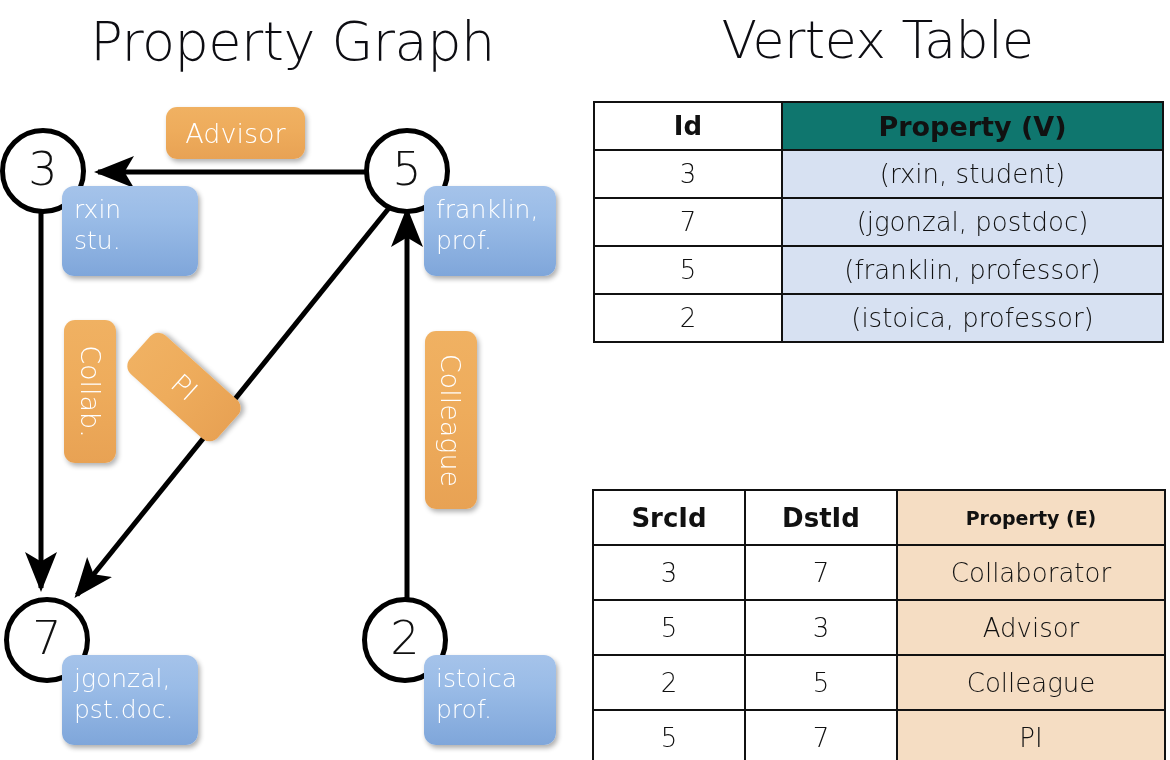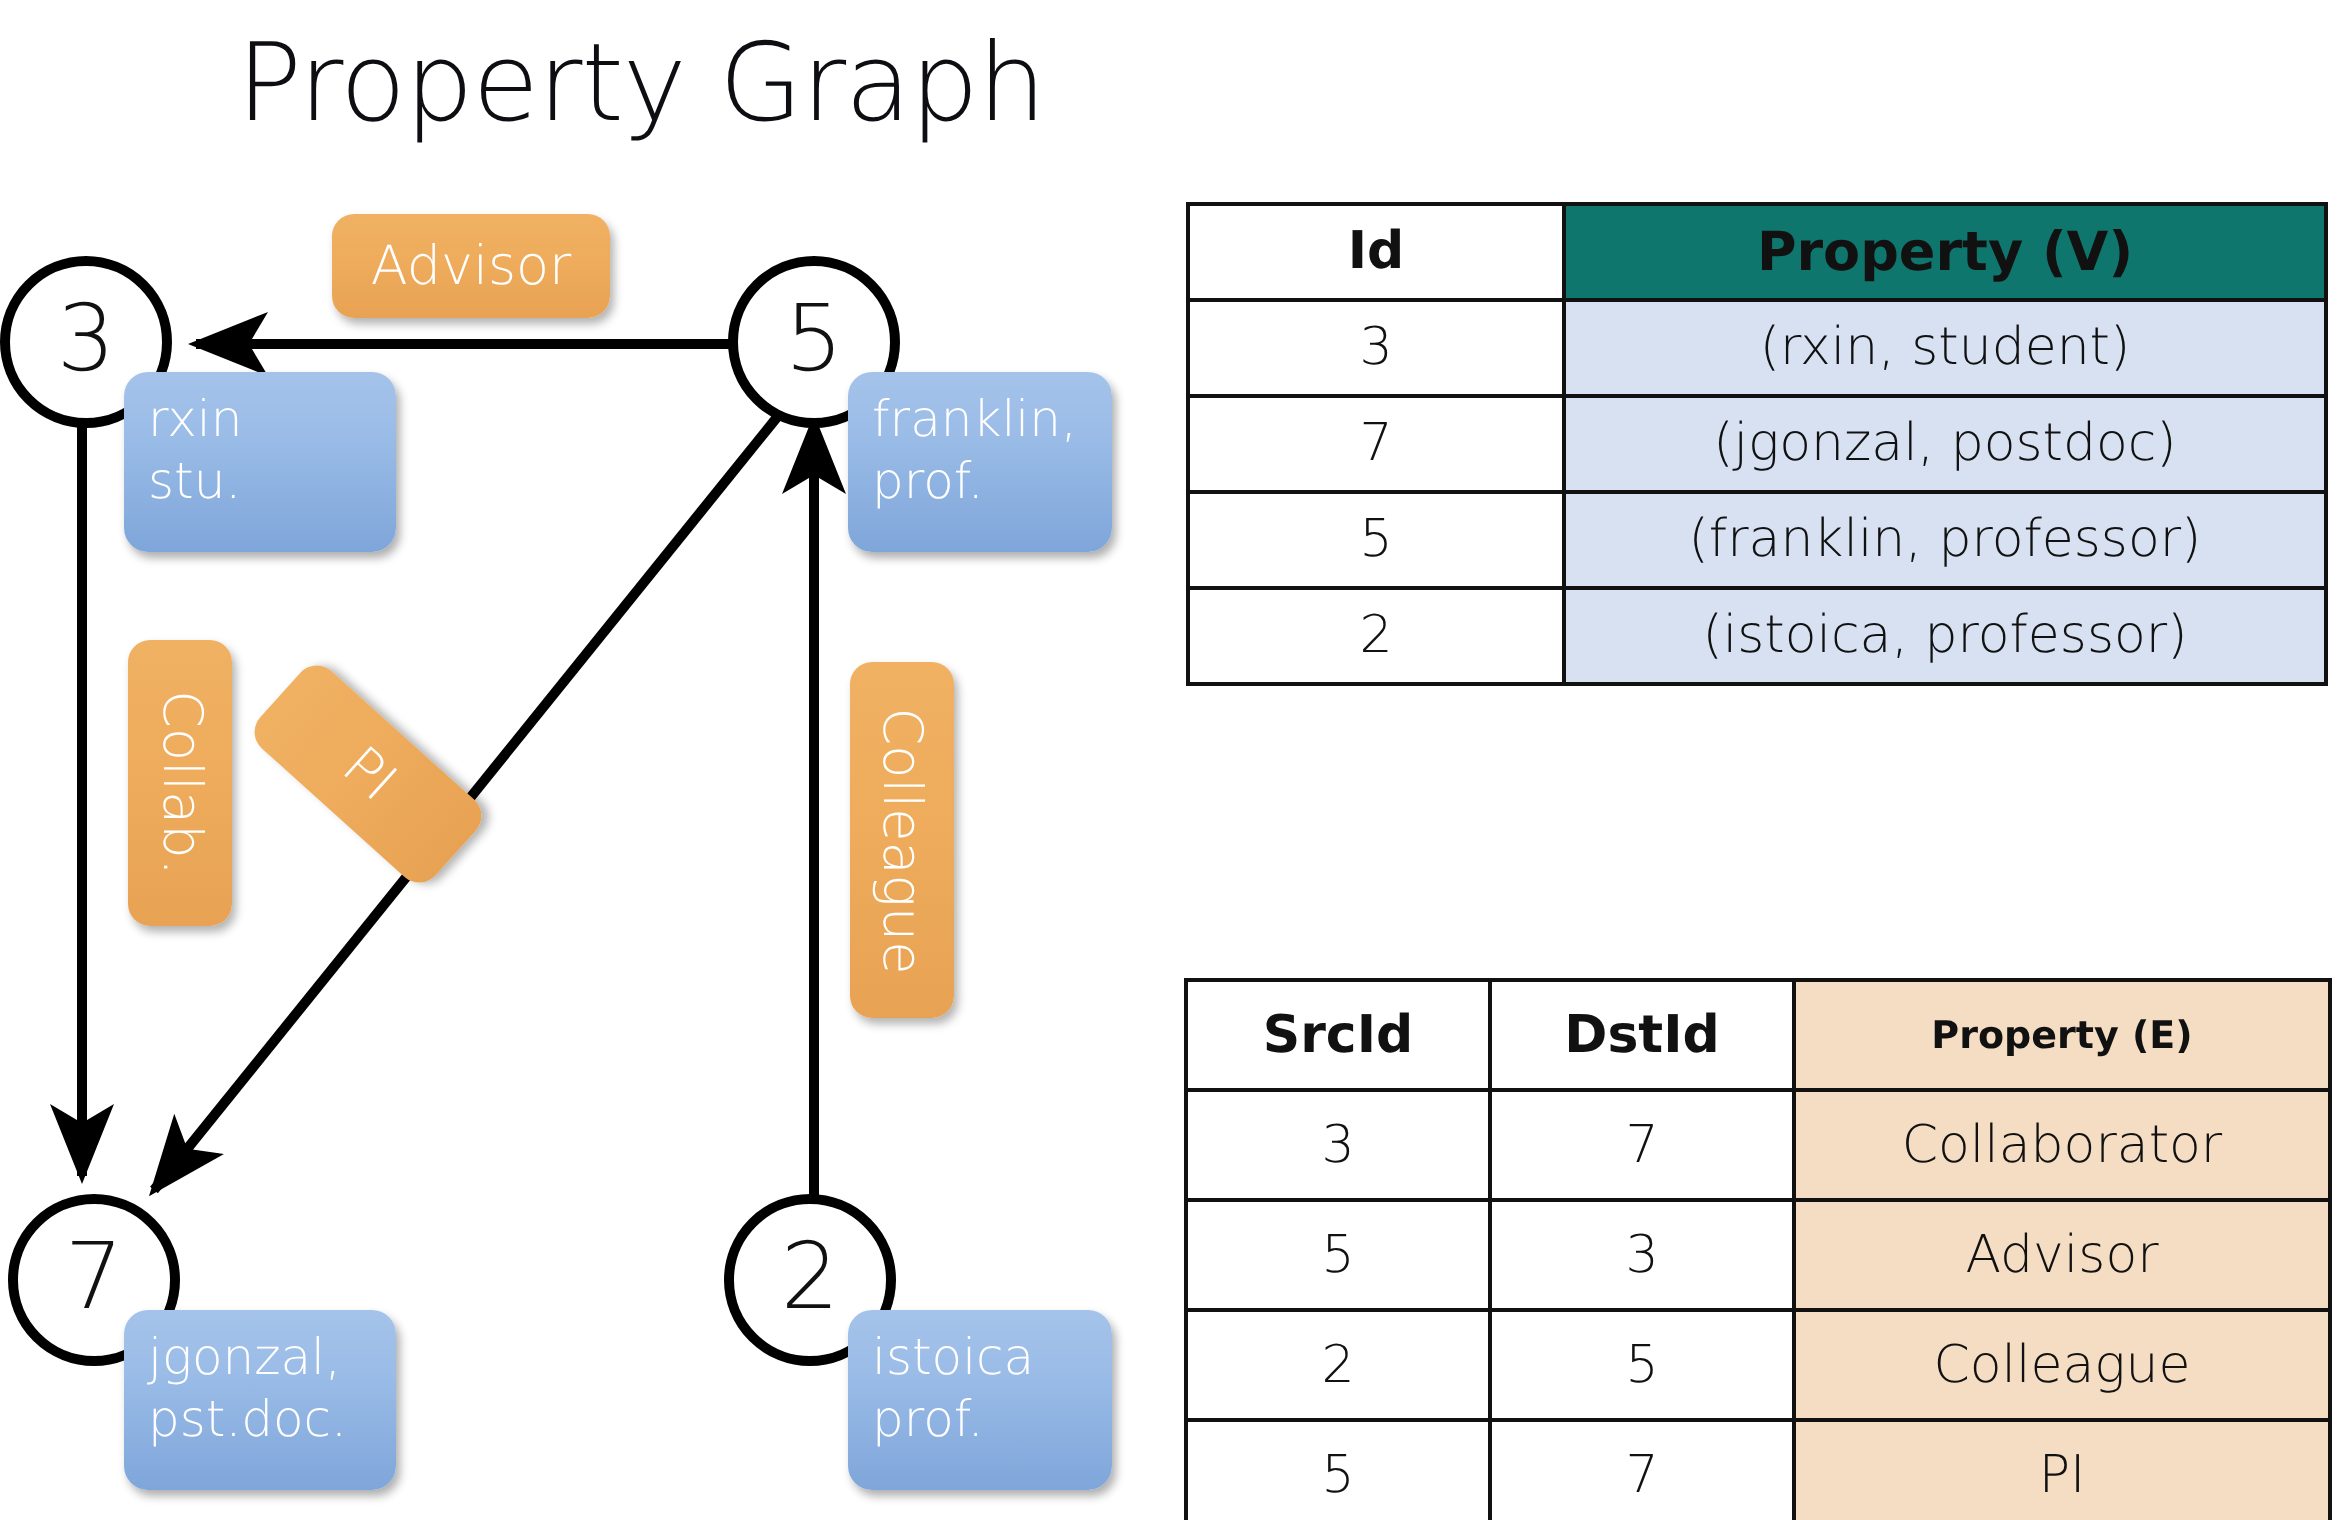--- a/index.html
+++ b/index.html
@@ -14,21 +14,20 @@
 
   
   .title{
     position:absolute;
     font-family:"DejaVu Sans","Liberation Sans",sans-serif;
     font-weight:300;
     color:#0d0d12;
     letter-spacing:-0.5px;
     white-space:nowrap;
     text-align:center;
-    padding-left:28px;
   }
   #t-property{left:0;top:12px;width:585px;font-size:54px;line-height:60px;}
   #t-vertex{left:585px;top:10px;width:585px;font-size:52px;line-height:60px;}
   #t-edge{left:585px;top:400px;width:585px;font-size:52px;line-height:60px;}
 
   
   #graph-svg{position:absolute;left:0;top:0;width:585px;height:760px;}
 
   .node{
     position:absolute;
@@ -111,20 +110,21 @@
   #edge-table .c-src,#edge-table .c-dst{ width:150px; }
   #edge-table .c-prop{ background:#f5ddc3; }
   #edge-table th.c-prop{ background:#f5ddc3; font-size:19px;}
 </style>
 </head>
 <body>
 
 <div class="stage">
 
   <div class="title" id="t-property">Property Graph</div>
+  <div class="title" id="t-vertex">Vertex Table</div>
 
   <svg id="graph-svg" viewBox="0 0 585 760">
     <defs>
       <marker id="ah" markerWidth="10" markerHeight="10" refX="7.2" refY="3.2" orient="auto" markerUnits="strokeWidth">
         <path d="M0,0 L8,3.2 L0,6.4 L1.9,3.2 z" fill="#000"></path>
       </marker>
     </defs>
 
     <g>
       <line x1="368" y1="172" x2="98" y2="172" stroke="#000" stroke-width="5" marker-end="url(#ah)"></line>

